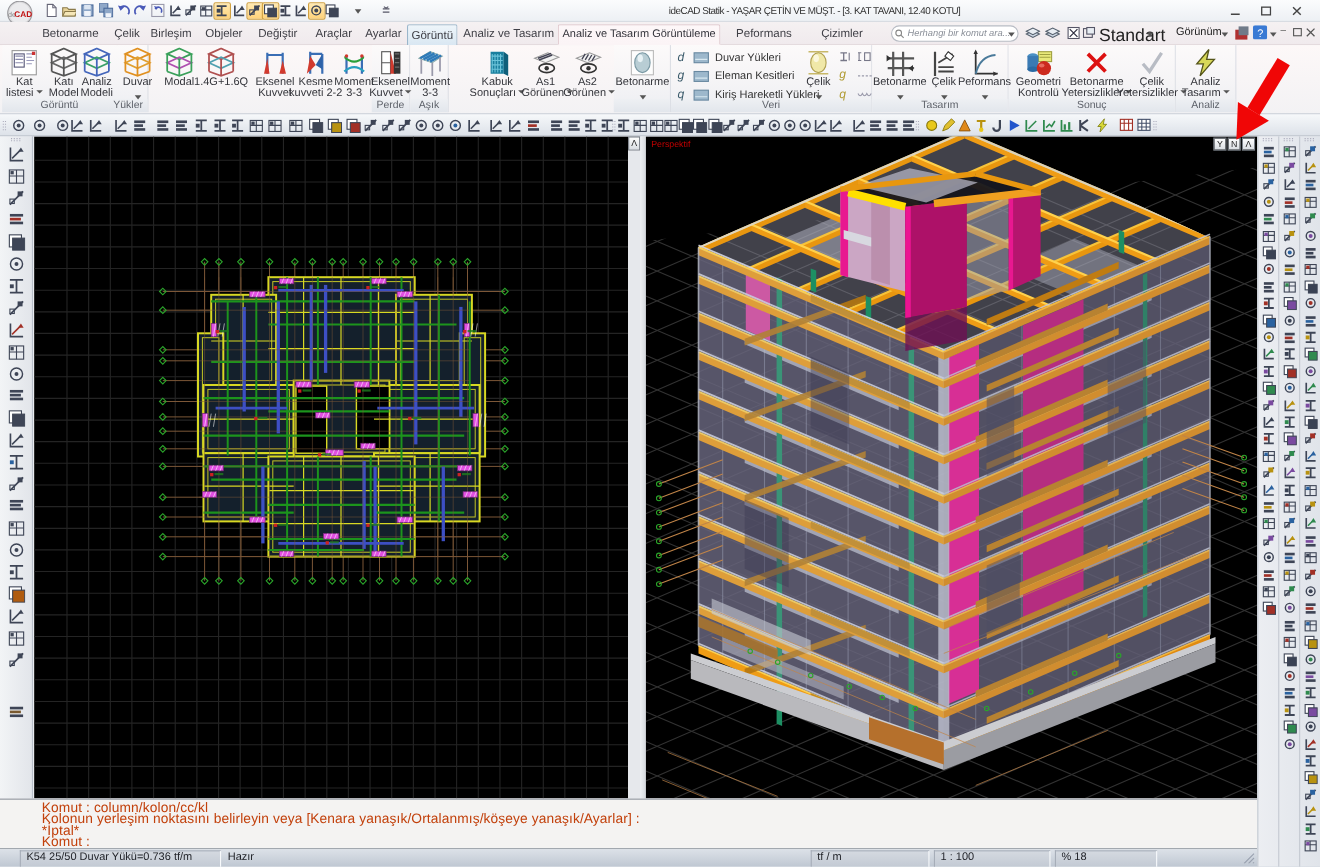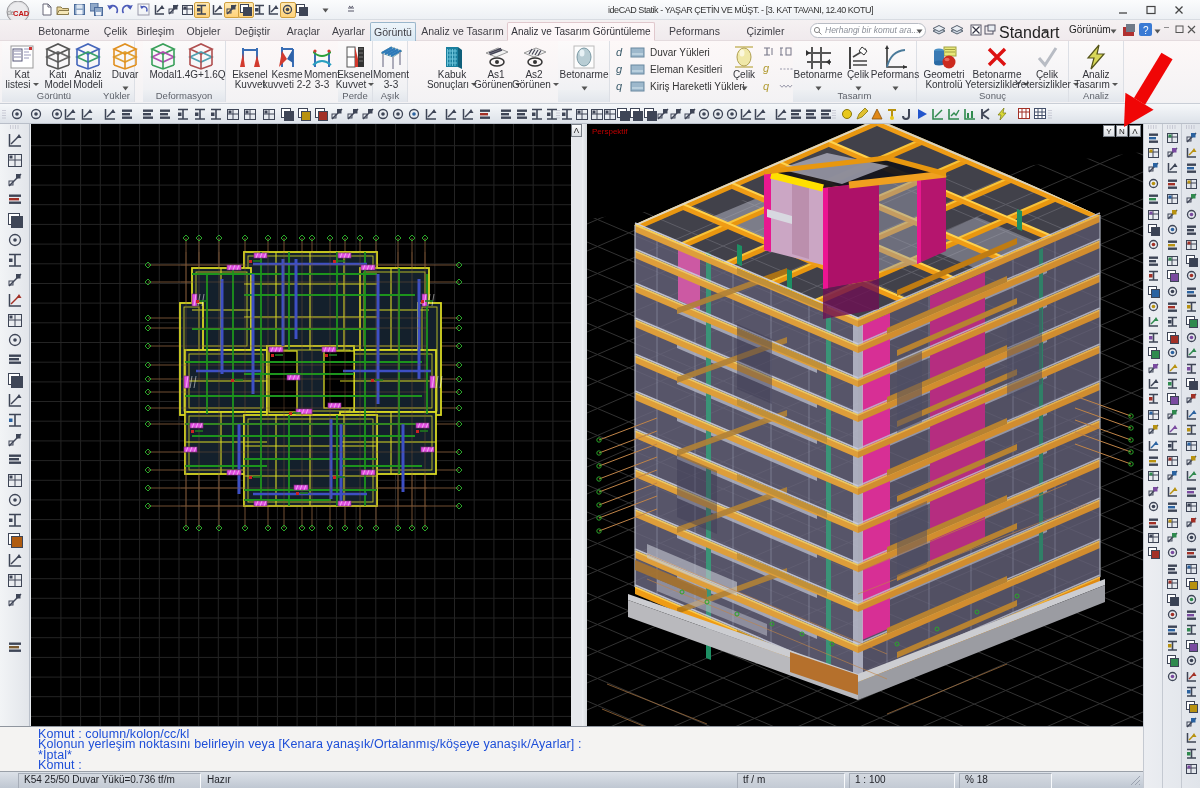--- a/index.html
+++ b/index.html
@@ -8,21 +8,21 @@
 .title-text{top:5px;font-size:9px;color:#333;white-space:nowrap;letter-spacing:-0.45px;}
 .tabrow{left:0;top:20px;width:1200px;height:21px;background:linear-gradient(#f5f1f2,#f0eaed);border-bottom:1px solid #e4dbde;}
 .tab{top:2px;height:19px;font-size:10.5px;color:#3f3f46;text-align:center;line-height:18px;white-space:nowrap;}
 .ribbon{left:0;top:41px;width:1200px;height:63px;background:linear-gradient(#fdf8f8,#f3f2f4);border-bottom:1px solid #c9ced6;}
 .rgroup{top:0px;height:61px;border-right:1px solid #dcdfe5;background:linear-gradient(#fcfafa 0%,#f5f4f6 55%,#eceef2 100%);}
 .rglabel{bottom:0px;width:100%;text-align:center;font-size:9.5px;color:#5e626a;height:12px;background:linear-gradient(#eef0f3,#e2e6ec);}
 .rbtn{font-size:10px;color:#33343a;text-align:center;line-height:9.6px;white-space:nowrap;}
 .car{display:inline-block;width:0;height:0;border-left:3px solid transparent;border-right:3px solid transparent;border-top:3.5px solid #555;margin-left:2px;vertical-align:middle;}
 .toolrow{left:0;top:104px;width:1200px;height:20px;background:linear-gradient(#f6f8fa,#dde2e9);border-bottom:1px solid #b9bfc9;}
 .lstrip{left:0;top:124px;width:30px;height:602px;background:linear-gradient(90deg,#f2f4f6,#e2e5ea);border-right:1px solid #b9bfc9;}
-.cmd{left:0;top:726px;width:1143px;height:46px;background:#f4f3f2;border-top:1px solid #8f959e;border-bottom:1px solid #9aa0a8;font-size:12.5px;color:#1d4ed8;line-height:10.3px;letter-spacing:0.1px;padding:2px 0 0 38px;}
+.cmd{left:0;top:726px;width:1143px;height:46px;background:#f4f3f2;border-top:1px solid #8f959e;border-bottom:1px solid #9aa0a8;font-size:12.5px;color:#c2410c;line-height:10.3px;letter-spacing:0.1px;padding:2px 0 0 38px;}
 .status{left:0;top:772px;width:1200px;height:16px;background:linear-gradient(#dce1e8,#bfc7d2);font-size:10px;color:#22242a;}
 .scell{top:1px;height:16px;border:1px solid #a6adb8;border-right-color:#f8fafc;border-bottom-color:#f8fafc;background:linear-gradient(#d4d9e0,#c3cad4);line-height:12px;padding-left:5px;}
 .small-btn{background:linear-gradient(#fdfdfd,#d9dde2);border:1px solid #7a8088;color:#222;text-align:center;font-size:8px;}
 </style></head>
 <body>
 <div class="abs titlebar" style="">
     <svg class="abs" style="left:3px;top:1px;" width="32" height="26" viewBox="0 0 32 26">
       <circle cx="15" cy="11" r="11" fill="#dcdcde" stroke="#9a9a9e"></circle>
       <circle cx="15" cy="11" r="9.5" fill="#ebebed"></circle>
       <text x="4.2" y="14" font-size="6.5" fill="#888">de</text>
@@ -218,31 +218,31 @@
       <path d="M1,1 L8,8 M8,1 L1,8" stroke="#555" stroke-width="1.2"></path>
     </svg>
   </div>
 <div class="abs ribbon" style="">
     <div class="abs rgroup" style="left:2px;width:105px">
       <div class="abs rglabel">Görüntü</div>
     </div>
     <div class="abs rgroup" style="left:99px;width:36px">
       <div class="abs rglabel">Yükler</div>
     </div>
-    <div class="abs rgroup" style="left:143px;width:83px">
-      <div class="abs rglabel">Deformasyon</div>
-    </div>
     <div class="abs rgroup" style="left:338px;width:35px">
       <div class="abs rglabel">Perde</div>
     </div>
     <div class="abs rgroup" style="left:373px;width:35px">
       <div class="abs rglabel">Aşık</div>
     </div>
     <div class="abs rgroup" style="left:558px;width:52px">
       <div class="abs rglabel"></div>
+    </div>
+    <div class="abs rgroup" style="left:610px;width:183px">
+      <div class="abs rglabel">Veri</div>
     </div>
     <div class="abs rgroup" style="left:793px;width:124px">
       <div class="abs rglabel">Tasarım</div>
     </div>
     <div class="abs rgroup" style="left:917px;width:152px">
       <div class="abs rglabel">Sonuç</div>
     </div>
     <div class="abs rgroup" style="left:1069px;width:55px">
       <div class="abs rglabel">Analiz</div>
     </div>

